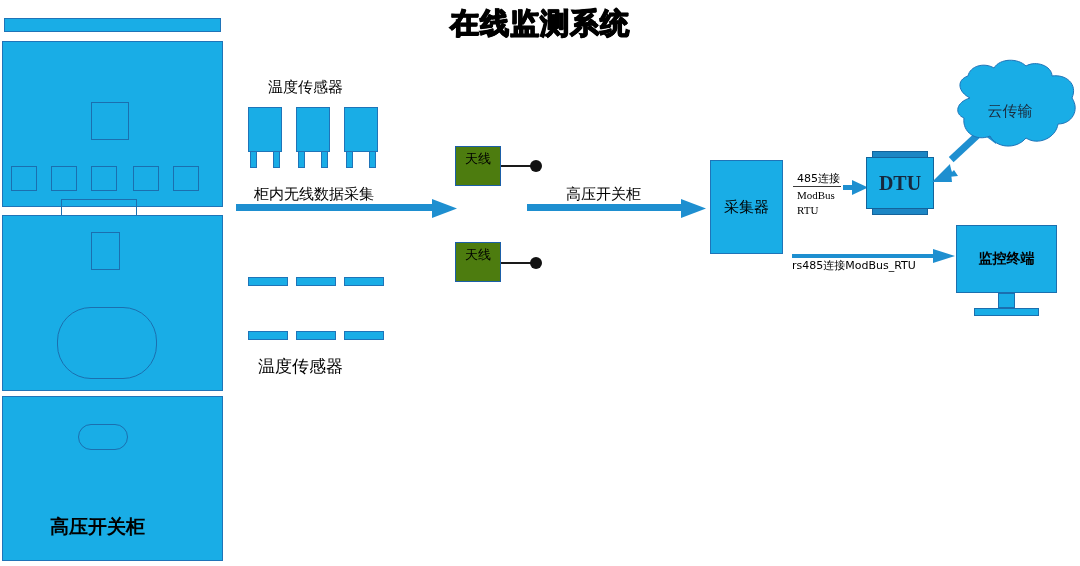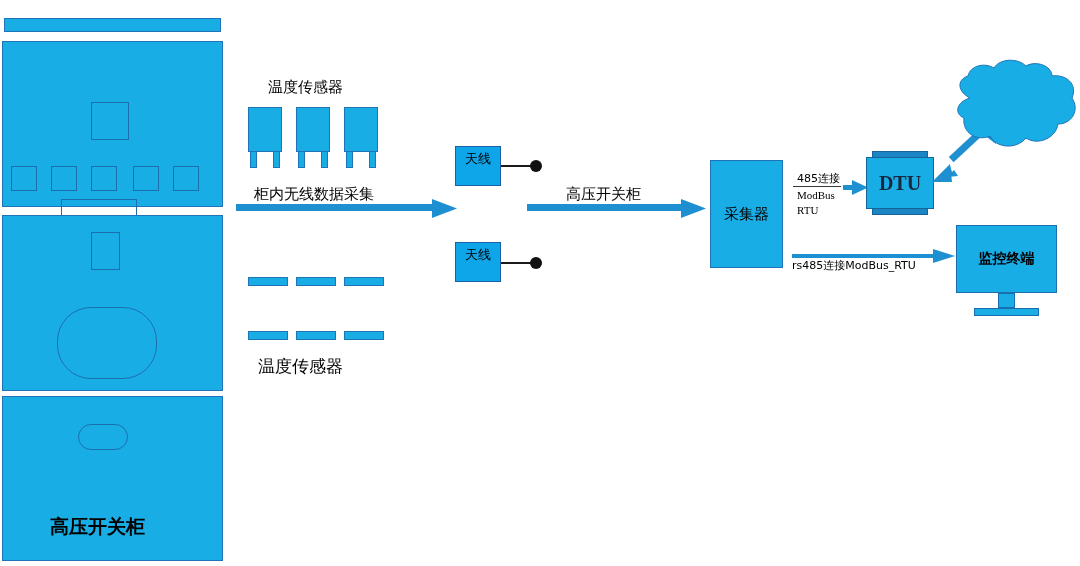--- a/index.html
+++ b/index.html
@@ -158,21 +158,21 @@
   #label-rf { left: 566px; top: 185px; font-size: 15px; }
 
   #label-485-line1 { left: 797px; top: 171px; font-size: 11px; }
   #label-485-line2 { left: 797px; top: 189px; font-size: 11px; font-family: Liberation Serif, serif; }
   #label-485-line3 { left: 797px; top: 204px; font-size: 11px; font-family: "Liberation Serif", serif; }
   #label-rs485 { left: 792px; top: 258px; font-size: 11px; }
 
   
   .antenna-box {
     width: 46px; height: 40px;
-    background: #0ea5e9;
+    background: #4d7c0f;
     border: 1px solid #1B5FA8;
     box-sizing: border-box;
     color: #000;
     font-family: "DejaVu Sans", sans-serif;
     font-size: 13px;
     line-height: 14px;
     text-align: center;
     padding-top: 5px;
   }
   #antenna-top { left: 455px; top: 146px; }
@@ -189,21 +189,21 @@
     position: absolute;
     width: 12px; height: 12px;
     border-radius: 50%;
     background: #111111;
   }
   #cable-dot-top { left: 530px; top: 160px; }
   #cable-dot-bottom { left: 530px; top: 257px; }
 
   
   #collector-box {
-    left: 710px; top: 160px; width: 73px; height: 108px;
+    left: 710px; top: 160px; width: 73px; height: 94px;
     color: #000;
     font-family: "DejaVu Sans", sans-serif;
     font-size: 15px;
     display: flex;
     align-items: center;
     justify-content: center;
   }
 
   
   #dtu-group { position: absolute; left: 866px; top: 157px; }
@@ -260,20 +260,21 @@
     width: 65px; height: 8px;
     background: #19ADE6; border: 1px solid #1B6FAF;
     box-sizing: border-box;
   }
 </style>
 </head>
 <body>
 
 <div id="stage">
 
+  <div id="diagram-title">在线监测系统</div>
 
   <div class="blue-box" id="cabinet-top-bar"></div>
 
   <div class="blue-box" id="cabinet-upper-panel">
     <div class="outline-box" id="panel-square-big"></div>
     <div class="outline-box panel-small-square" id="panel-sq-1"></div>
     <div class="outline-box panel-small-square" id="panel-sq-2"></div>
     <div class="outline-box panel-small-square" id="panel-sq-3"></div>
     <div class="outline-box panel-small-square" id="panel-sq-4"></div>
     <div class="outline-box panel-small-square" id="panel-sq-5"></div>
@@ -379,20 +380,21 @@
   </div>
 
   <div id="cloud-group">
     <svg width="140" height="112" viewBox="0 0 140 112">
       <path d="M30 40 C18 34 16 22 28 18 C30 8 44 4 54 10 C60 0 78 0 86 8
                C96 2 112 8 112 18 C126 16 138 26 132 40
                C140 52 132 66 118 66 C116 80 98 88 86 80
                C76 92 56 90 50 78 C36 84 22 74 24 60
                C14 56 16 44 30 40 Z" fill="#19ADE6" stroke="#1F74B8" stroke-width="1"></path>
     </svg>
+    <div id="cloud-label">云传输</div>
   </div>
 
   <div id="monitor-group">
     <div id="monitor-screen">监控终端</div>
     <div id="monitor-neck"></div>
     <div id="monitor-base"></div>
   </div>
 
 </div>
 

